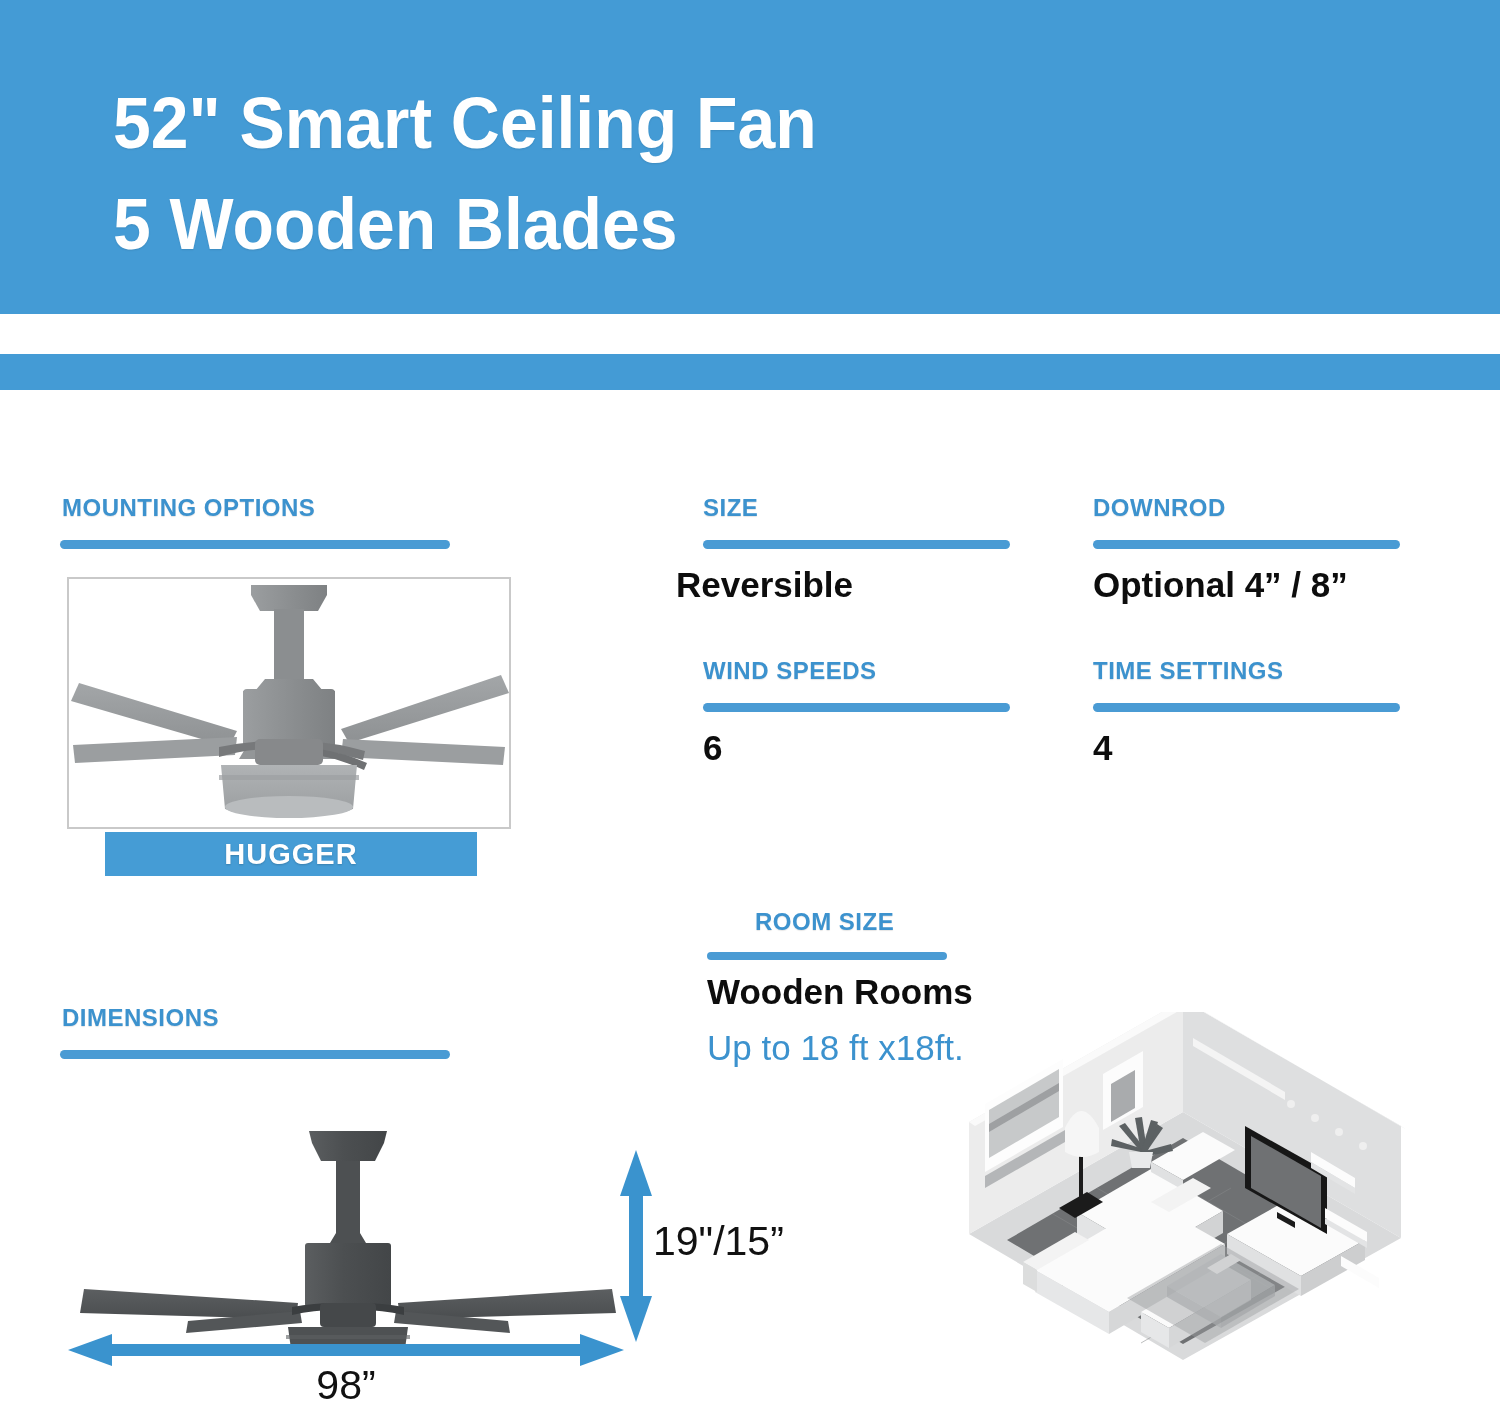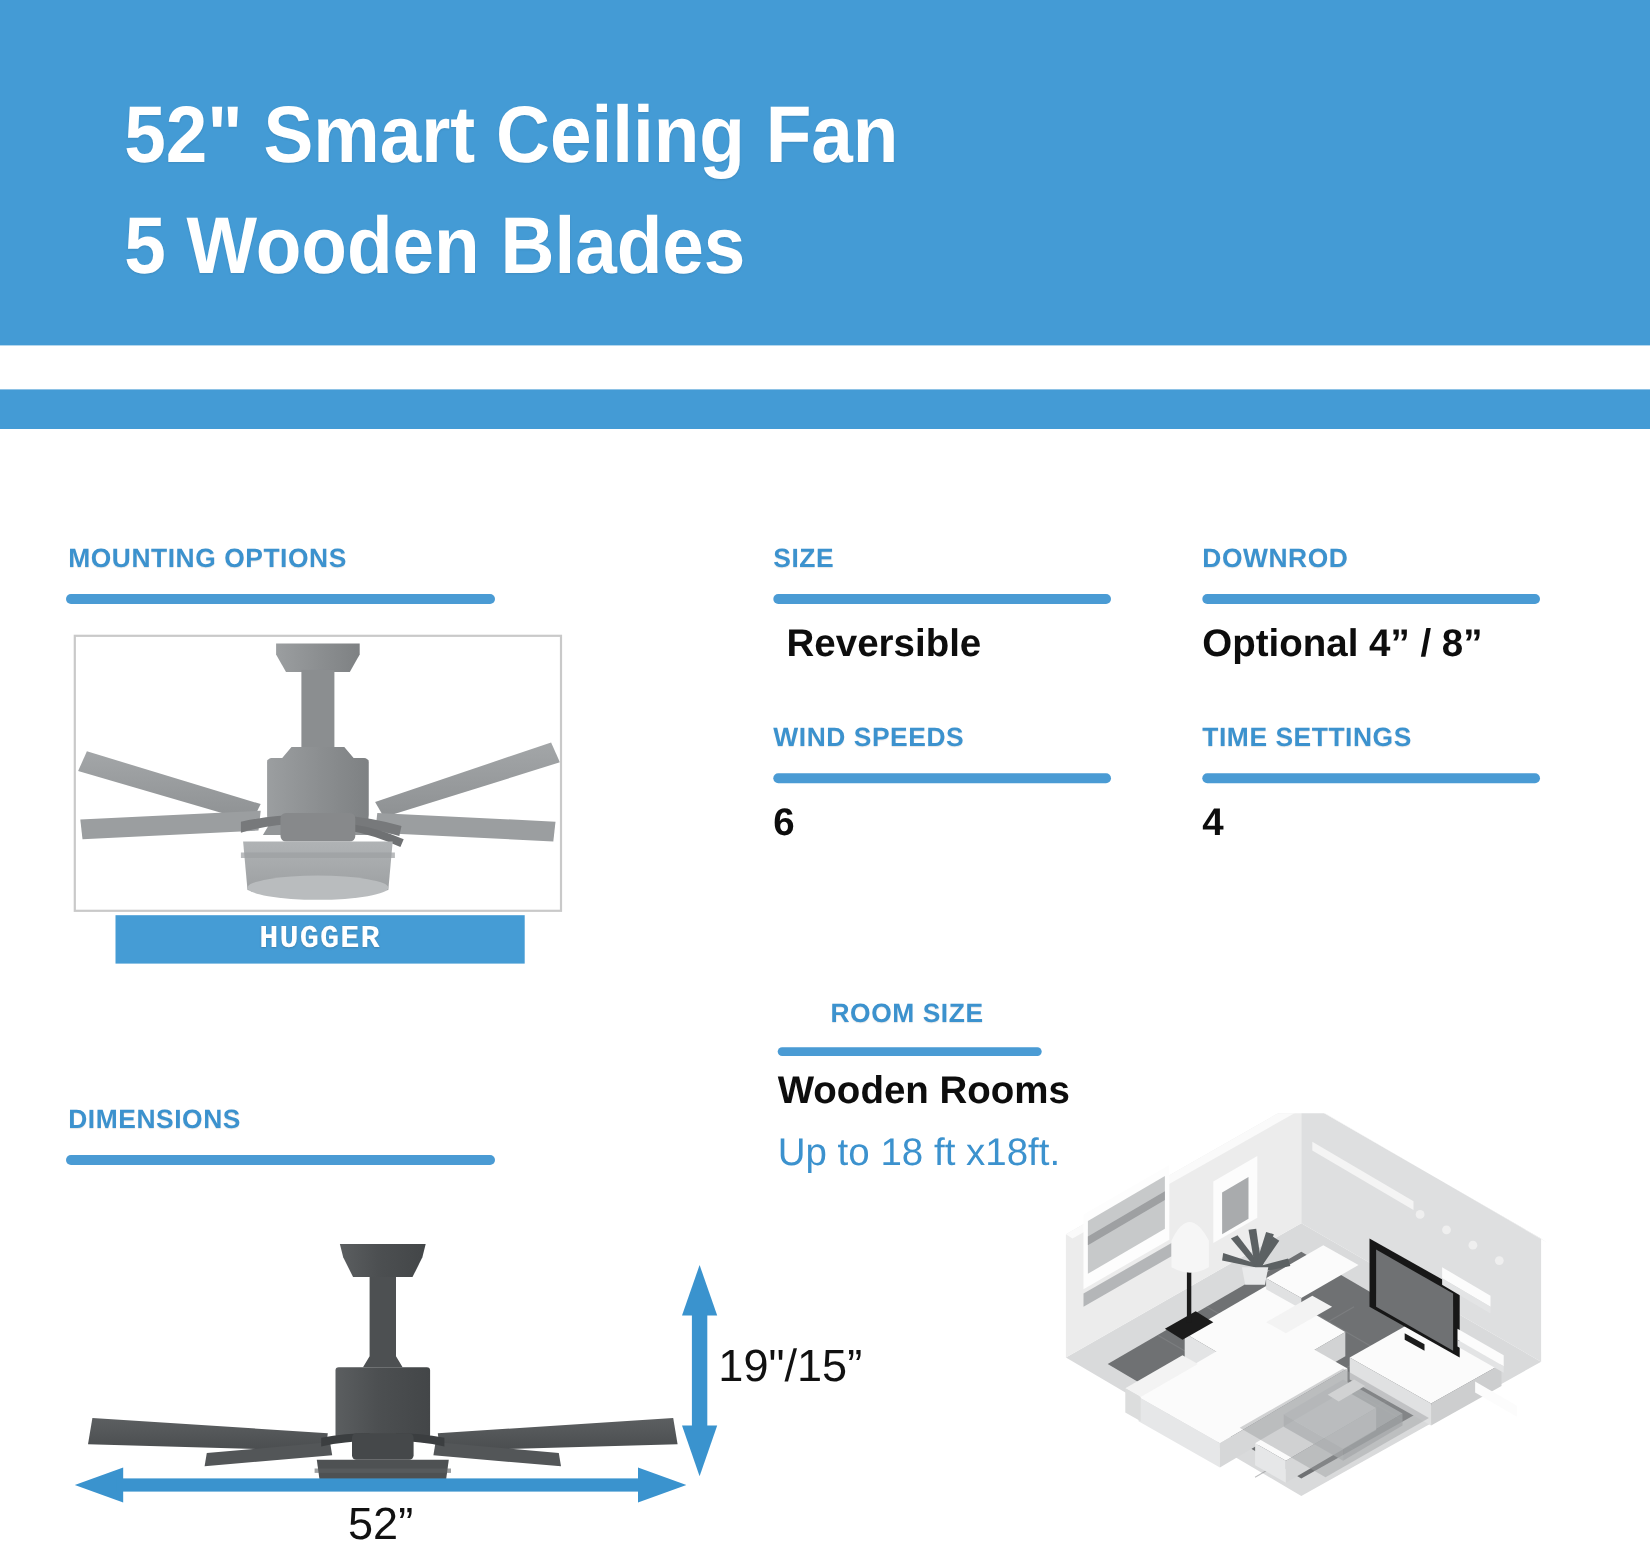--- a/index.html
+++ b/index.html
@@ -33,27 +33,26 @@
 
   
   #mount-head{left:62px;top:494px;}
   #mount-rule{left:60px;top:540px;width:390px;}
   #mount-figure{left:67px;top:577px;width:440px;height:248px;border:2px solid #c9c9c9;background:#fff;overflow:hidden;}
   #hugger-bar{left:105px;top:832px;width:372px;height:44px;background:#459CD5;}
   #hugger-label{
     position:absolute;left:0;top:0;width:372px;height:44px;line-height:44px;
     text-align:center;color:#fff;font-weight:bold;font-size:29px;letter-spacing:1px;
     text-shadow:0 1px 2px rgba(0,0,0,.18);
-    font-family:Liberation Mono, monospace;
   }
 
   
   #spec-motor-head{left:703px;top:494px;}
   #spec-motor-rule{left:703px;top:540px;width:307px;}
-  #spec-motor-val{left:715px;top:565px;text-align:right;}
+  #spec-motor-val{left:676px;top:565px;text-align:right;}
 
   #spec-downrod-head{left:1093px;top:494px;}
   #spec-downrod-rule{left:1093px;top:540px;width:307px;}
   #spec-downrod-val{left:1093px;top:565px;}
 
   #spec-wind-head{left:703px;top:657px;}
   #spec-wind-rule{left:703px;top:703px;width:307px;}
   #spec-wind-val{left:703px;top:728px;}
 
   #spec-time-head{left:1093px;top:657px;}
@@ -297,13 +296,13 @@
 </div>
 <div class="abs" id="dim-v-label">19"/15”</div>
 
 <div class="abs" id="dim-h-arrow">
   <svg viewBox="0 0 556 40" width="556" height="40">
     <polygon points="0,20 44,4 44,36" fill="#3A93CE"></polygon>
     <rect x="38" y="14" width="480" height="12" fill="#3A93CE"></rect>
     <polygon points="556,20 512,4 512,36" fill="#3A93CE"></polygon>
   </svg>
 </div>
-<div class="abs" id="dim-h-label">52”</div>
+<div class="abs" id="dim-h-label">98”</div>
 
 </body></html>

